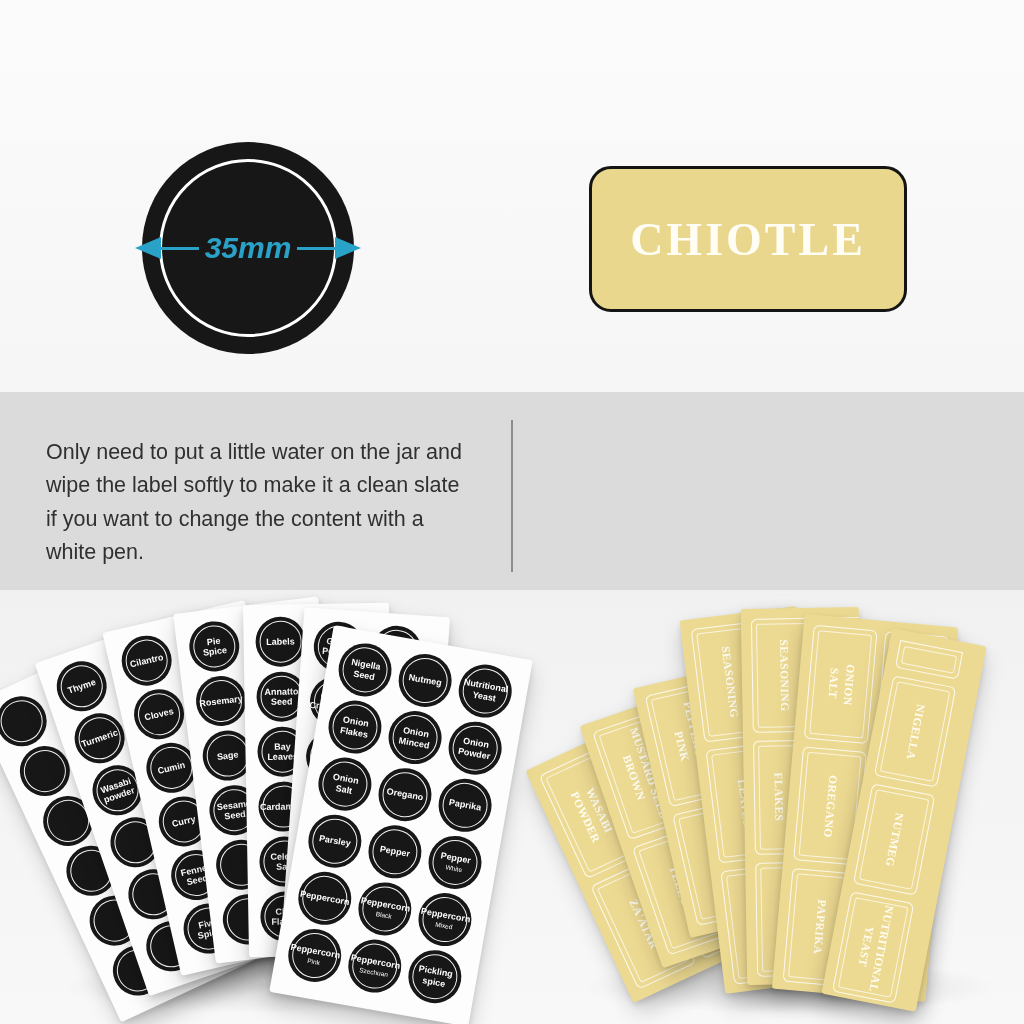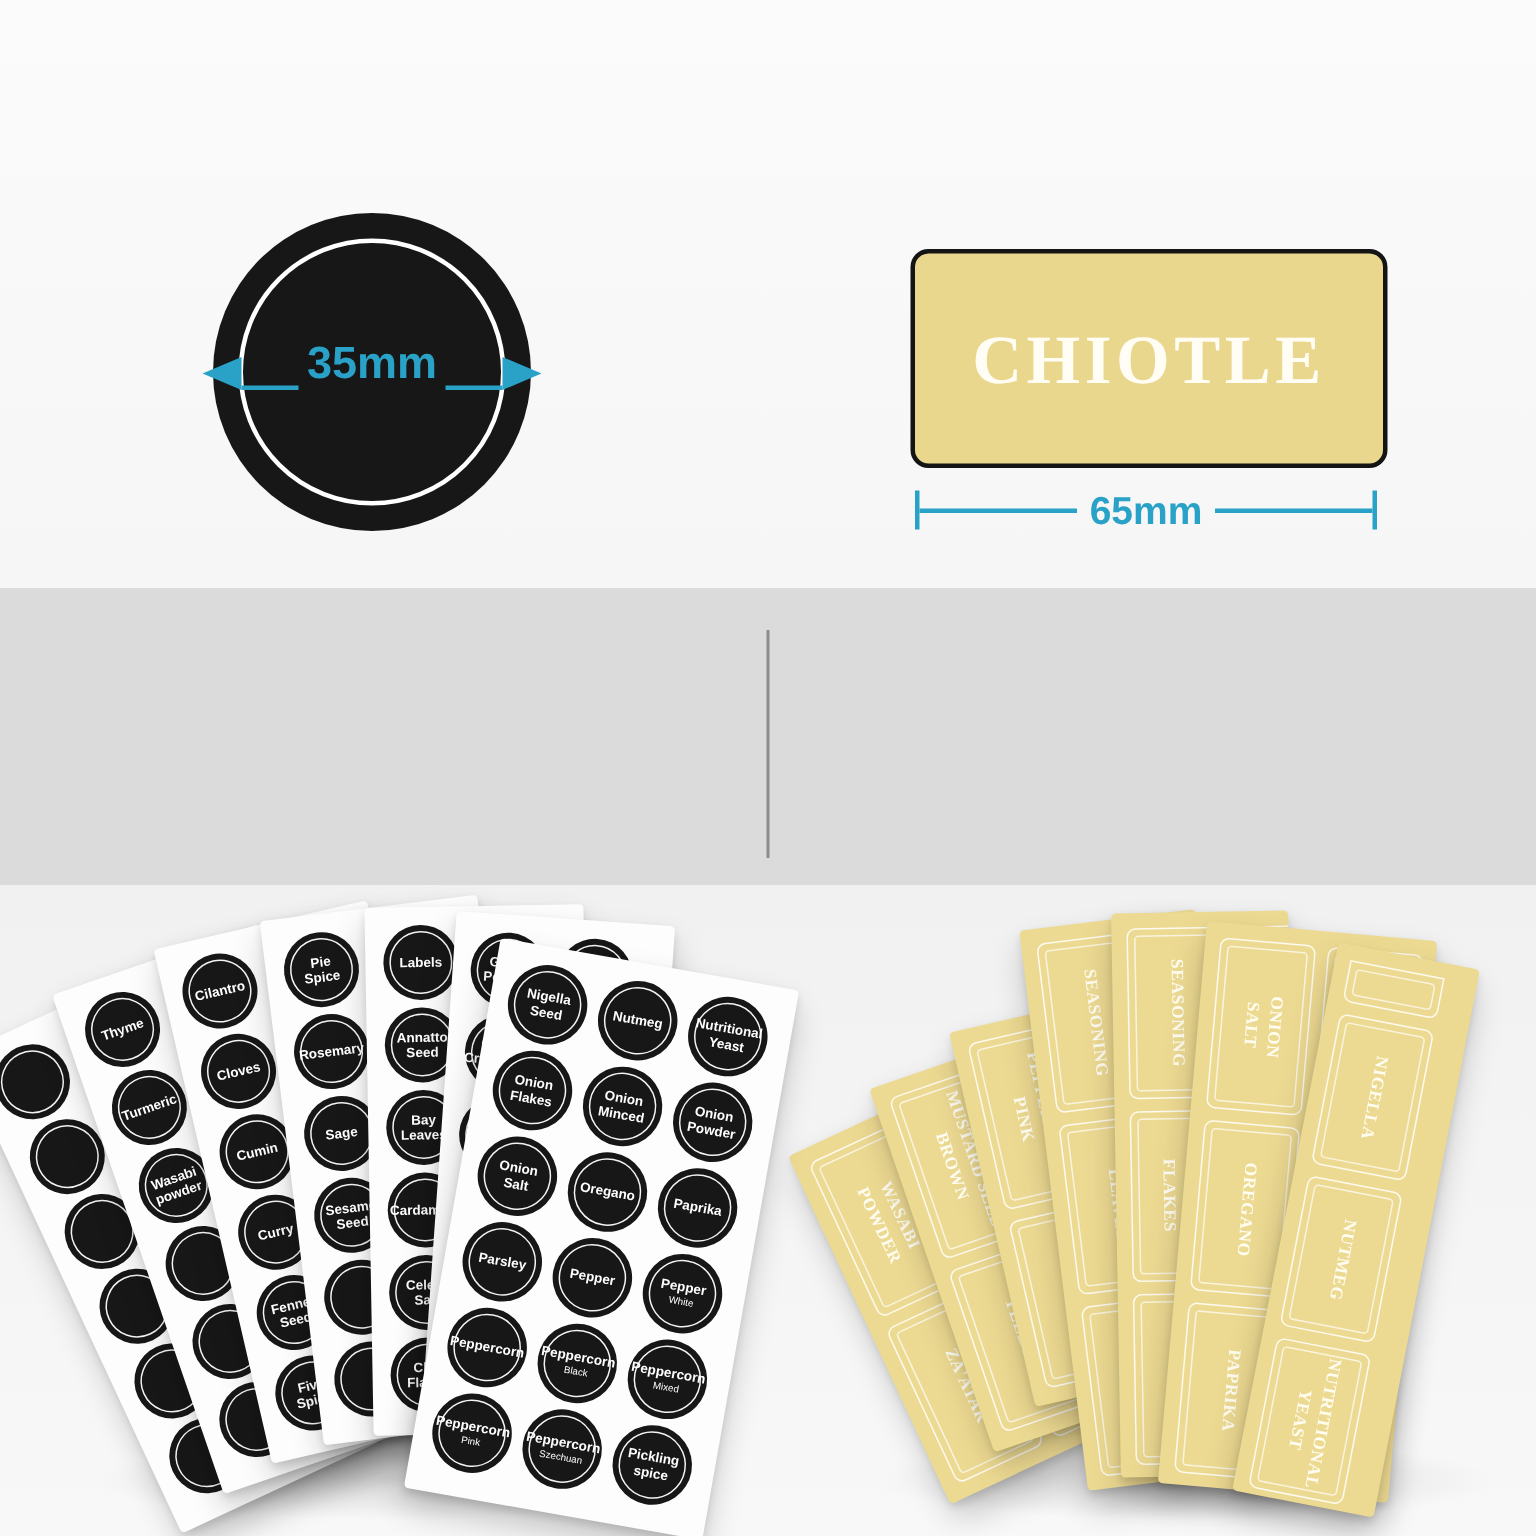--- a/index.html
+++ b/index.html
@@ -10,29 +10,29 @@
         background:linear-gradient(#fbfbfb,#f6f6f6);}
   .title{position:absolute;left:0;top:20px;width:1024px;text-align:center;
          font-weight:bold;font-size:44px;line-height:53px;letter-spacing:-.5px;color:#141414;}
   .title .accent{color:var(--accent);}
   .title .line2{display:block;color:var(--accent);}
   
   .round-diagram{position:absolute;left:142px;top:142px;width:212px;height:212px;
                  border-radius:50%;background:var(--chalk);}
   .round-ring{position:absolute;inset:17px;border:3px solid #fff;border-radius:50%;}
   .dia-arrow{position:absolute;left:-7px;right:-7px;top:50%;height:24px;margin-top:-12px;
-             display:flex;align-items:flex-end;}
+             display:flex;align-items:center;font-style:italic;}
   .head{width:0;height:0;border-top:11px solid transparent;border-bottom:11px solid transparent;}
   .head.left{border-right:26px solid var(--measure);}
   .head.right{border-left:26px solid var(--measure);}
   .dia-line{flex:1;height:3px;background:var(--measure);}
   .dia-value{padding:0 6px;font-size:30px;font-weight:600;color:var(--measure);}
   
-  .rect-diagram{position:absolute;left:607px;top:166px;width:312px;height:140px;
-                background:var(--tan);border:3px solid #141414;border-radius:12px;
+  .rect-diagram{position:absolute;left:589px;top:166px;width:312px;height:140px;
+                background:var(--tan);border:3px solid #141414;border-radius:22px;
                 display:flex;align-items:center;justify-content:center;}
   .brand{font-family:"Liberation Serif",serif;font-weight:bold;font-size:46px;
          letter-spacing:3px;color:#fffdf4;}
   .width-measure{position:absolute;left:610px;top:326px;width:308px;height:28px;
                  display:flex;align-items:center;color:var(--measure);}
   .tick{width:3px;height:26px;background:var(--measure);}
   .m-line{flex:1;height:3px;background:var(--measure);}
   .m-value{padding:0 8px;font-size:26px;font-weight:600;}
   
   .band{position:absolute;left:0;top:392px;width:1024px;height:198px;background:var(--band);}
@@ -85,30 +85,27 @@
         <span class="dia-line"></span>
         <span class="dia-value">35mm</span>
         <span class="dia-line"></span>
         <span class="head right"></span>
       </div>
     </div>
 
     <div class="rect-diagram">
       <span class="brand">CHIOTLE</span>
     </div>
-    <div class="width-measure">
-      <span class="tick"></span>
-      <span class="m-line"></span>
-      <span class="m-value">65mm</span>
-      <span class="m-line"></span>
-      <span class="tick"></span>
-    </div>
   </div>
 
   <div class="band">
+    <p class="note left">Only need to put a little water on the jar and
+wipe the label softly to make it a clean slate
+if you want to change the content with a
+white pen.</p>
     <div class="v-divider"></div>
   </div>
 
   <div class="bottom">
     <div class="stack-shadow" style="left:60px;top:370px;"></div>
     <div class="stack-shadow" style="left:580px;top:370px;"></div>
   </div>
 
   <div id="chalk-stack">
       <div class="sheet chalk-sheet" style="left: 40px; top: 656px; width: 146px; height: 352px; transform: rotate(-25deg); z-index: 10;">

